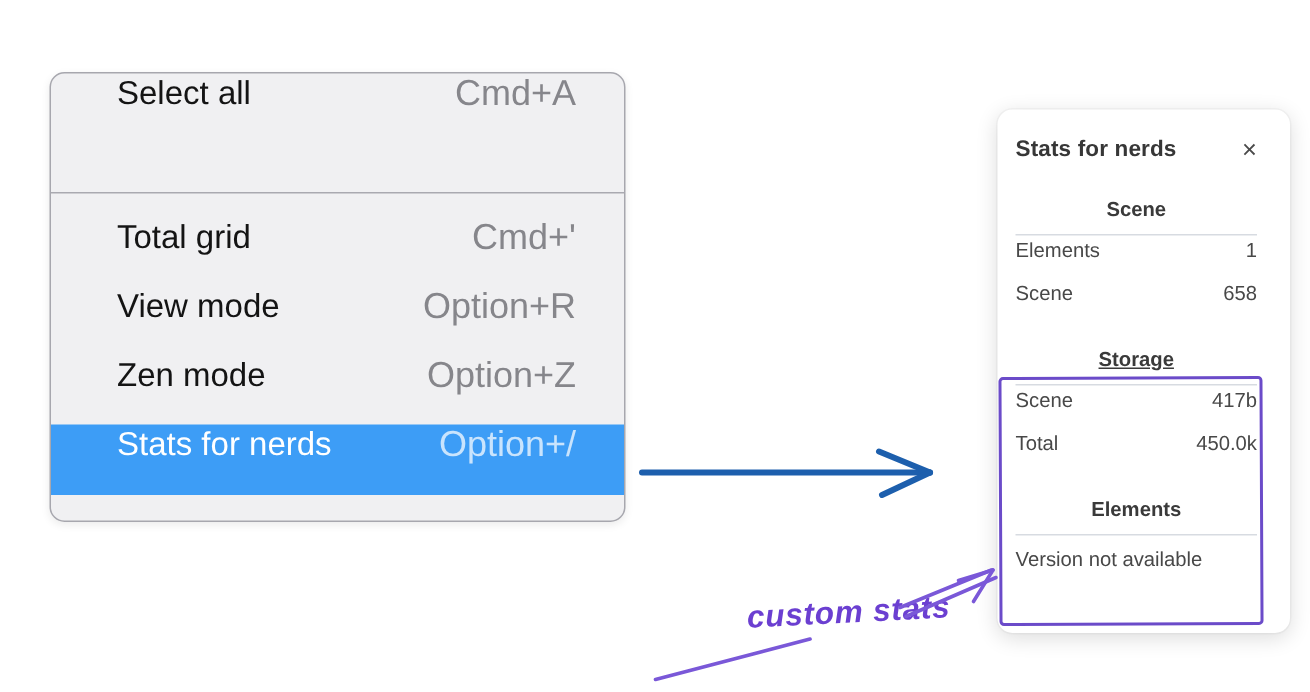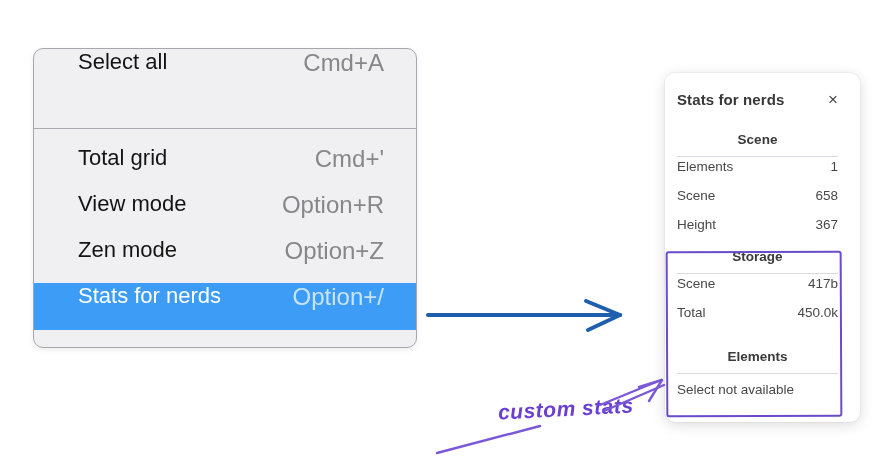--- a/index.html
+++ b/index.html
@@ -47,21 +47,21 @@
   }
   .panel-header{display:flex;justify-content:space-between;align-items:center;height:24px;}
   .panel-title{font-size:15px;font-weight:bold;color:#373737;letter-spacing:0.1px;}
   .panel-close{
     font-size:17px;color:#4a4a4a;line-height:17px;cursor:pointer;font-weight:400;
   }
   .sec-heading{
     text-align:center;font-weight:bold;font-size:13.5px;color:#3a3a3a;
     height:22px;line-height:22px;margin-top:18px;
   }
-  .sec-heading.tight{margin-top:0;}
+  .sec-heading.tight{margin-top:12px;text-decoration:underline;}
   .sec-heading.version{margin-top:12px;}
   .sec-rule{height:1px;background:#d7dbe1;margin-top:5px;}
   .stat-row{
     display:flex;justify-content:space-between;
     height:29px;font-size:13.5px;color:#484848;
   }
   .stat-rows{padding-top:2px;}
   .note-row{height:30px;display:flex;align-items:center;font-size:13.5px;color:#484848;}
 
   
@@ -128,42 +128,38 @@
   <div class="sec-rule"></div>
   <div class="stat-rows">
     <div class="stat-row">
       <span>Elements</span>
       <span>1</span>
     </div>
     <div class="stat-row">
       <span>Scene</span>
       <span>658</span>
     </div>
-    <div class="stat-row">
-      <span>Height</span>
-      <span>367</span>
-    </div>
   </div>
 
   <div class="sec-heading tight">Storage</div>
   <div class="sec-rule"></div>
   <div class="stat-rows">
     <div class="stat-row">
       <span>Scene</span>
       <span>417b</span>
     </div>
     <div class="stat-row">
       <span>Total</span>
       <span>450.0k</span>
     </div>
   </div>
 
   <div class="sec-heading version">Elements</div>
   <div class="sec-rule"></div>
-  <div class="note-row">Select not available</div>
+  <div class="note-row">Version not available</div>
 </div>
 
 <div class="anno-box"></div>
 
 <div class="anno-label">custom stats</div>
 
 <svg class="purple-arrow" width="245" height="88" viewBox="0 0 245 88">
   <g stroke="#7a58d8" stroke-width="2.4" stroke-linecap="round" fill="none">
 
     <path d="M7 81 L110 54"></path>

